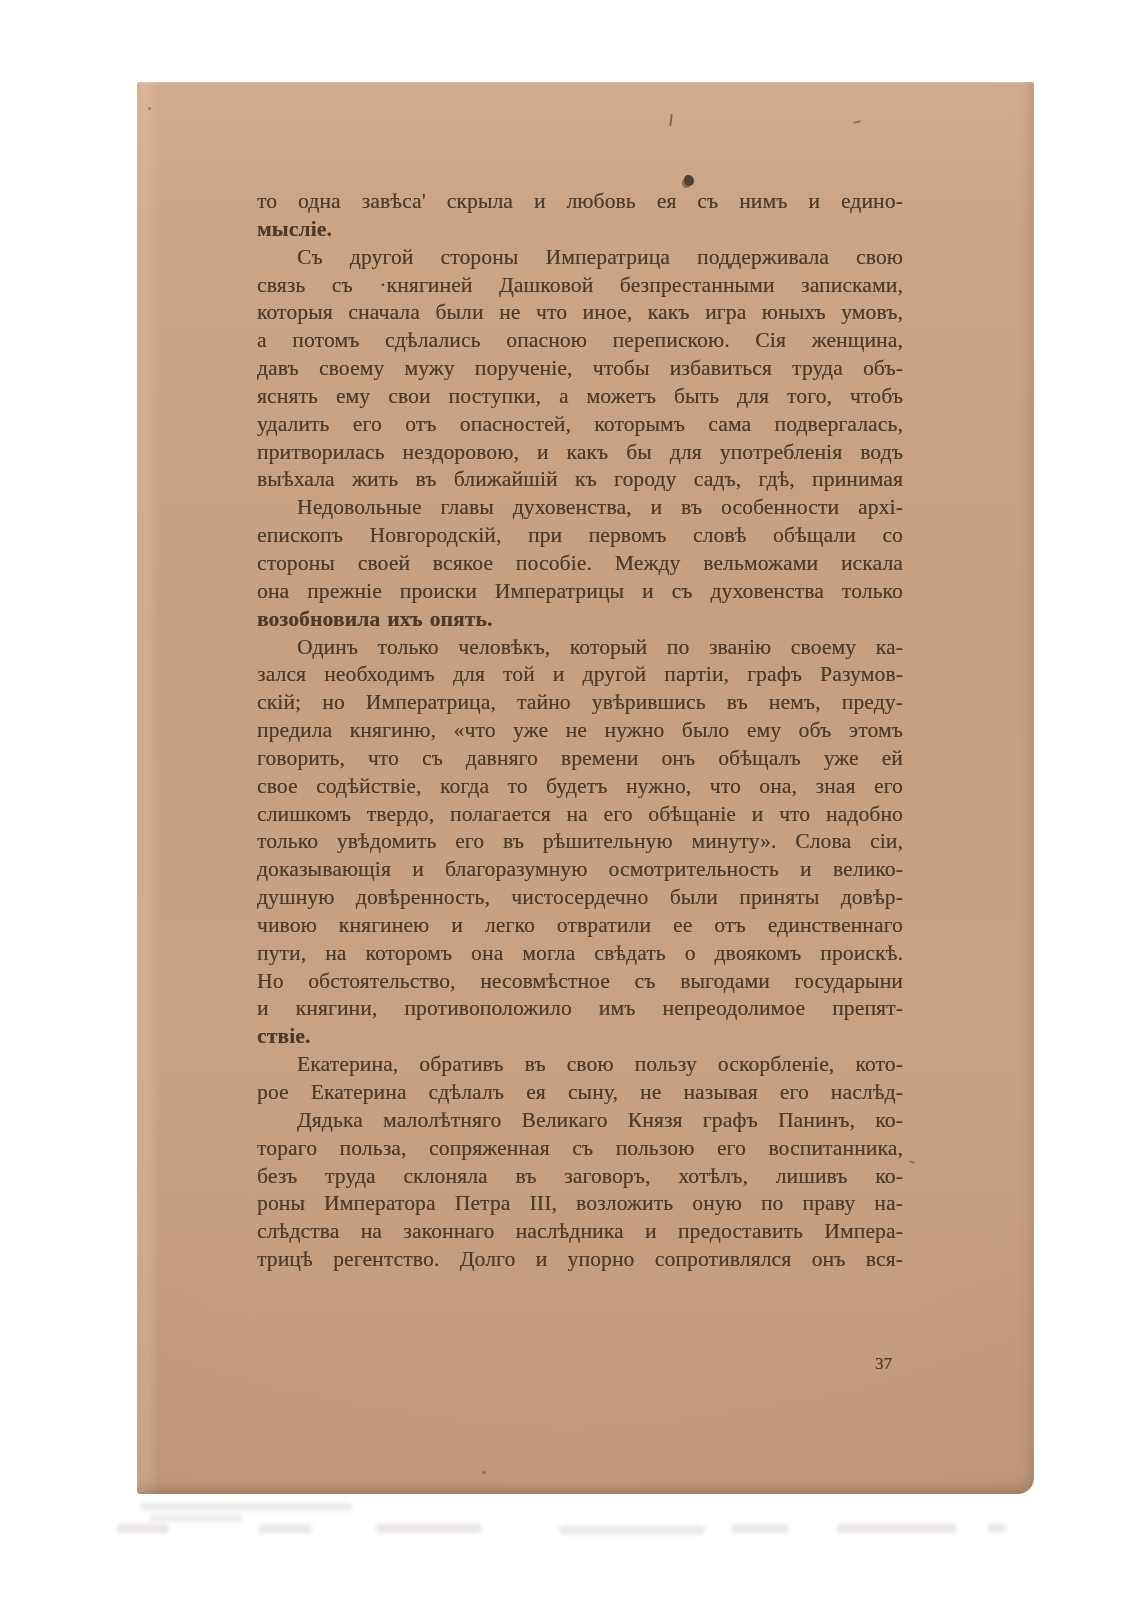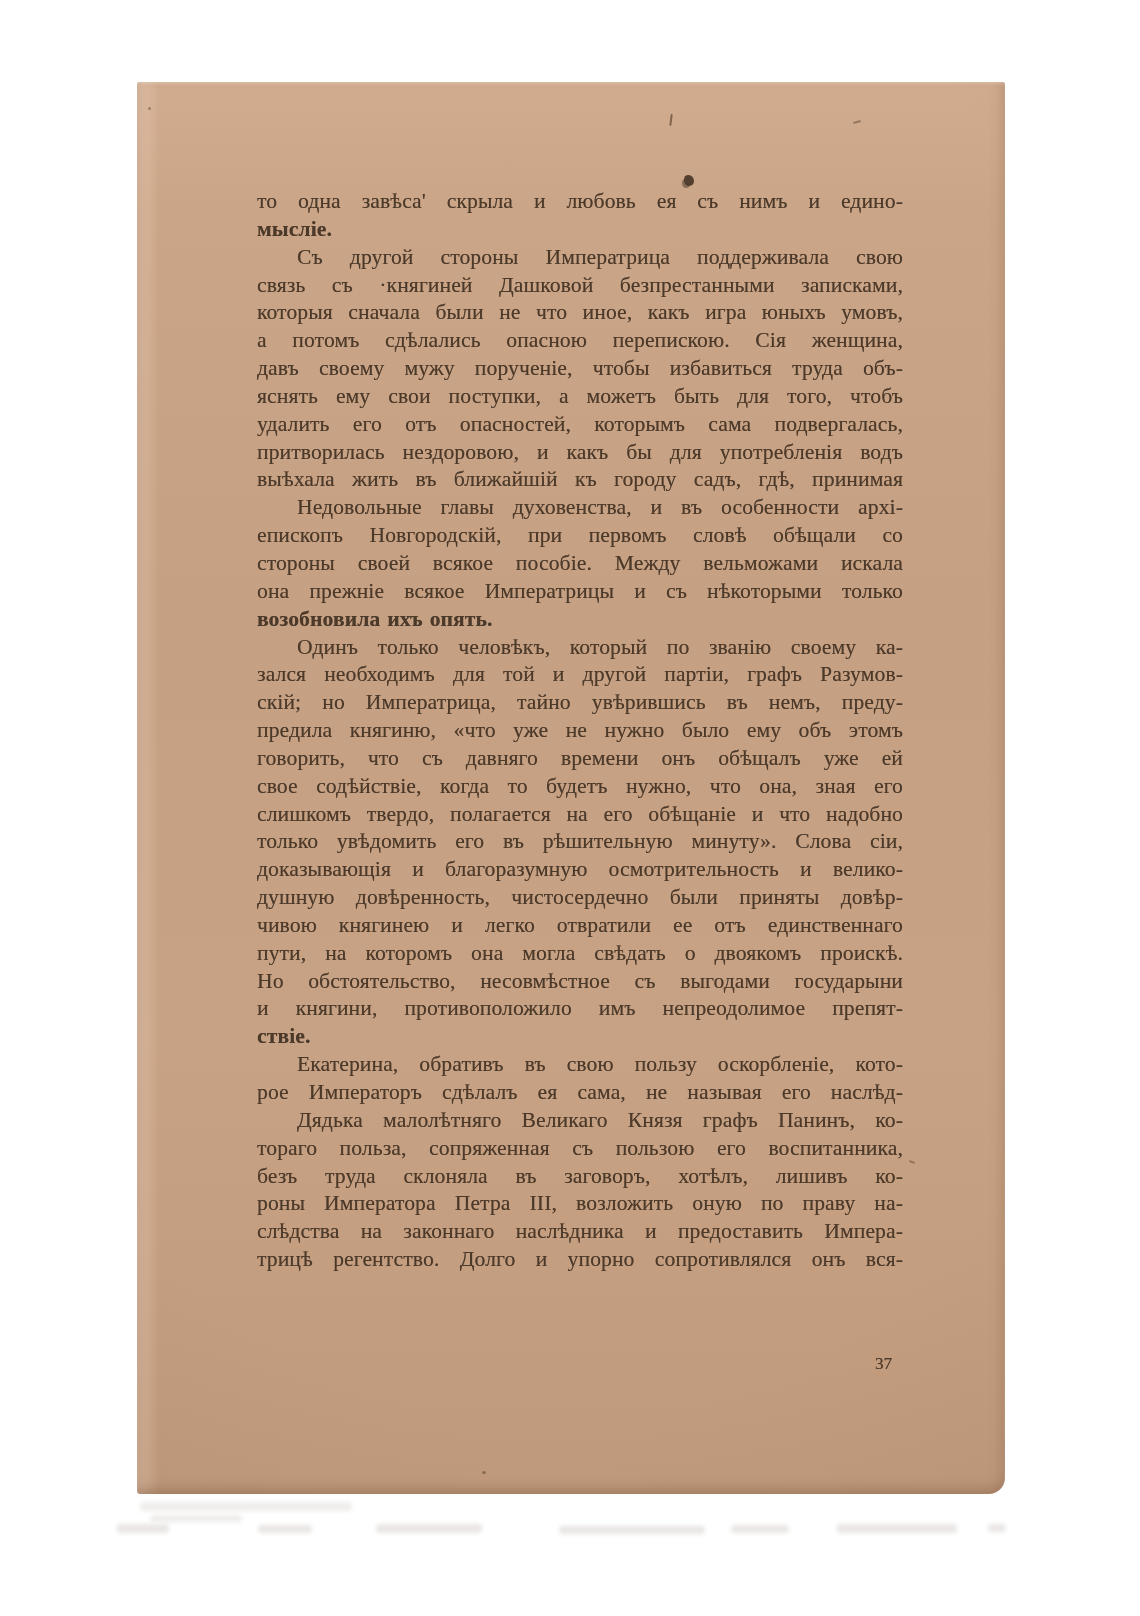--- a/index.html
+++ b/index.html
@@ -16,20 +16,21 @@
     width:868px; height:1412px;
     background:
       radial-gradient(130% 95% at 48% 42%, rgba(0,0,0,0) 55%, rgba(101,72,50,0.12) 100%),
       linear-gradient(90deg, rgba(255,236,220,0.30) 0px, rgba(255,236,220,0) 22px),
       linear-gradient(180deg, #d2ac8f 0%, #cba587 9%, #c6a082 38%, #c8a284 68%, #c19a7c 100%);
     border-radius:2px 2px 16px 3px;
     box-shadow:
       inset 0 -4px 8px rgba(118,84,58,0.22),
       inset -3px -6px 14px rgba(118,84,58,0.18),
       inset 0 2px 3px rgba(255,244,232,0.35);
+    padding-left: 29px;
   }
   
   .text-block {
     position:absolute; left:120px; top:106px; width:646px;
     color:#4b392a;
     font-size:21.5px;
     line-height:27.85px;
     text-align:justify;
     letter-spacing:0.15px;
     word-spacing:1.5px;
@@ -78,39 +79,39 @@
       <div class="line">которыя сначала были не что иное, какъ игра юныхъ умовъ,</div>
       <div class="line">а потомъ сдѣлались опасною перепискою. Сія женщина,</div>
       <div class="line">давъ своему мужу порученіе, чтобы избавиться труда объ-</div>
       <div class="line">яснять ему свои поступки, а можетъ быть для того, чтобъ</div>
       <div class="line">удалить его отъ опасностей, которымъ сама подвергалась,</div>
       <div class="line">притворилась нездоровою, и какъ бы для употребленія водъ</div>
       <div class="line">выѣхала жить въ ближайшій къ городу садъ, гдѣ, принимая</div>
       <div class="line ind">Недовольные главы духовенства, и въ особенности архі-</div>
       <div class="line">епископъ Новгородскій, при первомъ словѣ обѣщали со</div>
       <div class="line">стороны своей всякое пособіе. Между вельможами искала</div>
-      <div class="line">она прежніе всякое Императрицы и съ нѣкоторыми только</div>
+      <div class="line">она прежніе происки Императрицы и съ духовенства только</div>
       <div class="line end">возобновила ихъ опять.</div>
       <div class="line ind">Одинъ только человѣкъ, который по званію своему ка-</div>
       <div class="line">зался необходимъ для той и другой партіи, графъ Разумов-</div>
       <div class="line">скій; но Императрица, тайно увѣрившись въ немъ, преду-</div>
       <div class="line">предила княгиню, «что уже не нужно было ему объ этомъ</div>
       <div class="line">говорить, что съ давняго времени онъ обѣщалъ уже ей</div>
       <div class="line">свое содѣйствіе, когда то будетъ нужно, что она, зная его</div>
       <div class="line">слишкомъ твердо, полагается на его обѣщаніе и что надобно</div>
       <div class="line">только увѣдомить его въ рѣшительную минуту». Слова сіи,</div>
       <div class="line">доказывающія и благоразумную осмотрительность и велико-</div>
       <div class="line">душную довѣренность, чистосердечно были приняты довѣр-</div>
       <div class="line">чивою княгинею и легко отвратили ее отъ единственнаго</div>
       <div class="line">пути, на которомъ она могла свѣдать о двоякомъ проискѣ.</div>
       <div class="line">Но обстоятельство, несовмѣстное съ выгодами государыни</div>
       <div class="line">и княгини, противоположило имъ непреодолимое препят-</div>
       <div class="line end">ствіе.</div>
       <div class="line ind">Екатерина, обративъ въ свою пользу оскорбленіе, кото-</div>
-      <div class="line">рое Императоръ сдѣлалъ ея сама, не называя его наслѣд-</div>
+      <div class="line">рое Екатерина сдѣлалъ ея сыну, не называя его наслѣд-</div>
       <div class="line ind">Дядька малолѣтняго Великаго Князя графъ Панинъ, ко-</div>
       <div class="line">тораго польза, сопряженная съ пользою его воспитанника,</div>
       <div class="line">безъ труда склоняла въ заговоръ, хотѣлъ, лишивъ ко-</div>
       <div class="line">роны Императора Петра III, возложить оную по праву на-</div>
       <div class="line">слѣдства на законнаго наслѣдника и предоставить Импера-</div>
       <div class="line">трицѣ регентство. Долго и упорно сопротивлялся онъ вся-</div>
     </div>
 
   <div class="page-number">37</div>
 

